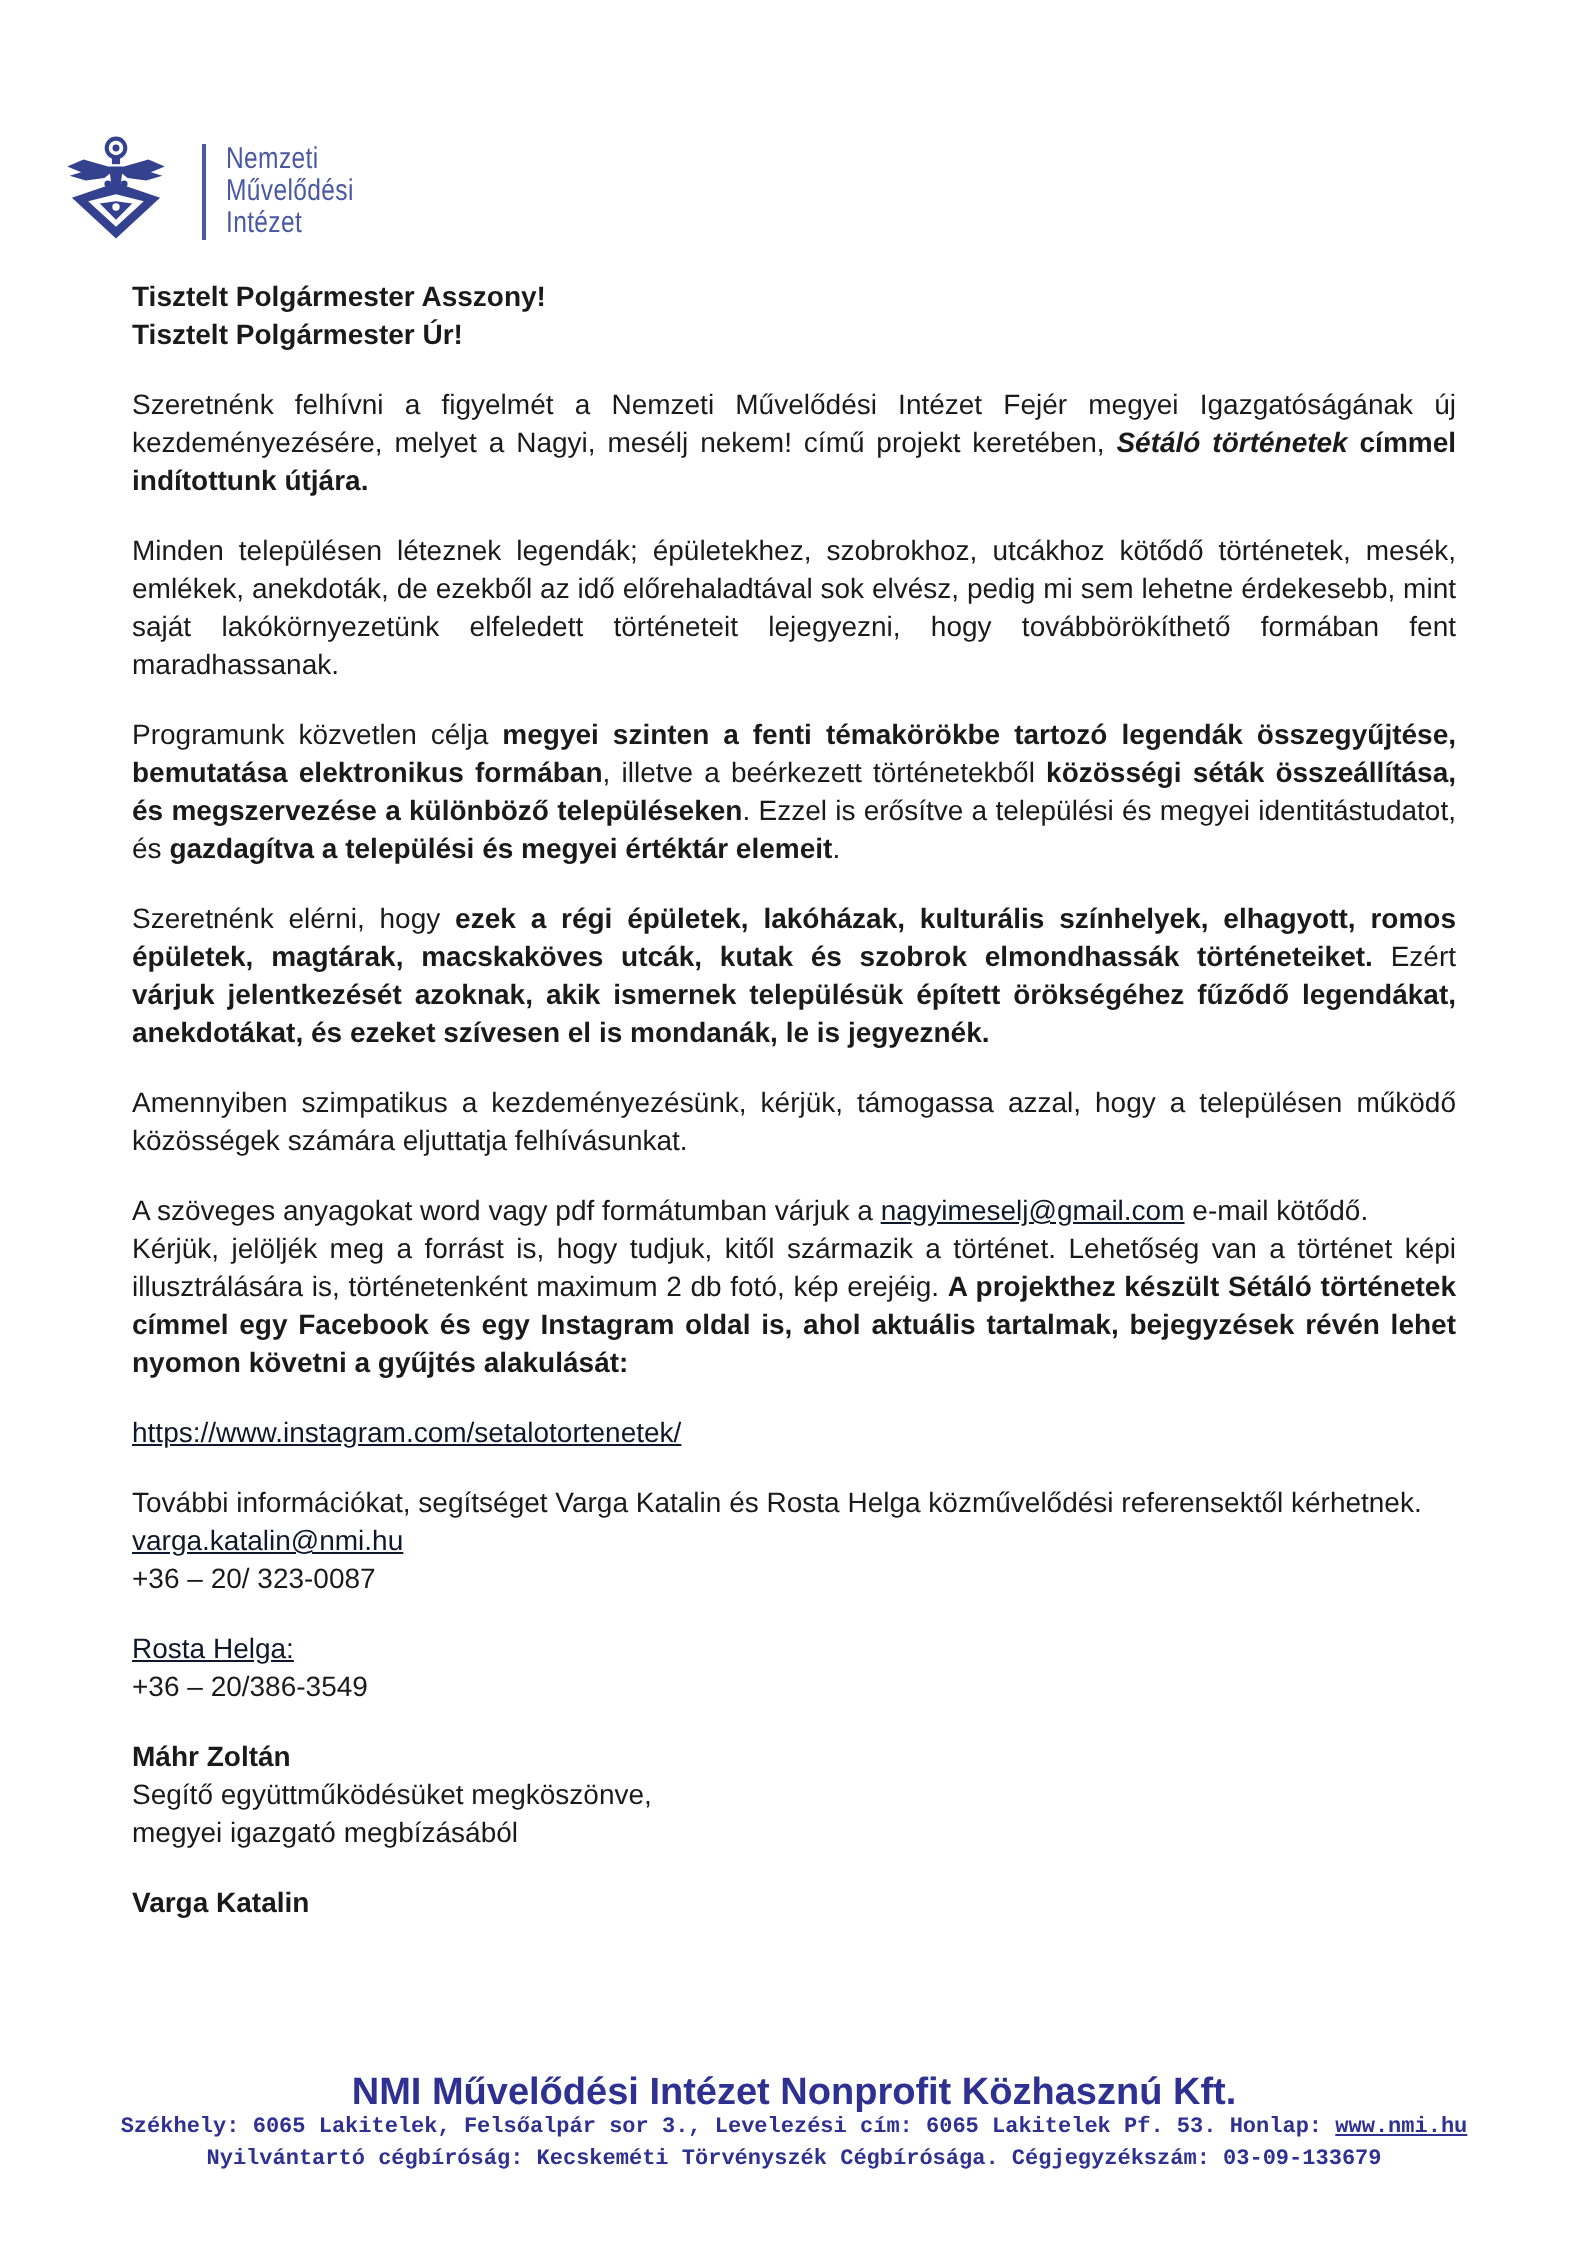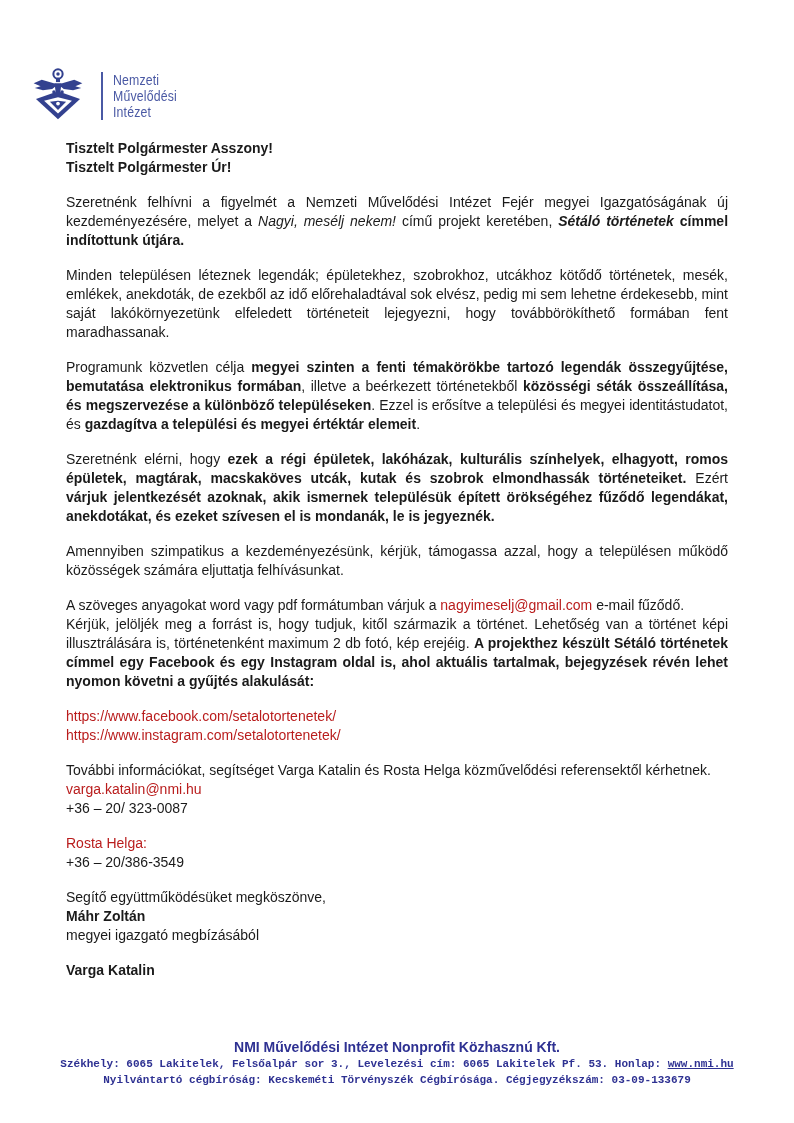--- a/index.html
+++ b/index.html
@@ -39,39 +39,40 @@
     transform: scaleX(0.82);
     transform-origin: left center;
     letter-spacing: 0.2px;
   }
 
   
   .para { margin-bottom: 16px; text-align: justify; }
   .para.nj { text-align: left; }
   .tight { margin-bottom: 0; }
   .b  { font-weight: bold; }
-  .i  { font-style: italic; }
+  .i  { }
   .bi { font-weight: bold; font-style: italic; }
   .ul { text-decoration: underline; }
   a.link, .link {
-    color: #b91c1c;
+    color: #0f172a;
+    text-decoration: underline;
     cursor: pointer;
   }
   .line { display: block; }
 
   
   .footer {
     position: absolute;
     left: 0; right: 0;
     top: 1033px;
     text-align: center;
     color: #2e3192;
     font-weight: bold;
   }
-  .footer .f1 { font-size: 14px; line-height: 18px; }
+  .footer .f1 { font-size: 19px; line-height: 18px; }
   .footer .f2, .footer .f3 { font-size: 11px; line-height: 16px; font-family: Liberation Mono, monospace; }
   .footer a.flink { color: #2e3192; text-decoration: underline; cursor: pointer; }
 </style>
 </head>
 <body>
 
 <div class="page">
 
   <div class="logo-block">
     <svg class="logo-emblem" viewBox="0 0 100 100" xmlns="http://www.w3.org/2000/svg" aria-hidden="true">
@@ -112,43 +113,42 @@
     <p class="para"><span>Szeretnénk felhívni a figyelmét a Nemzeti Művelődési Intézet Fejér megyei Igazgatóságának új kezdeményezésére, melyet a </span><span class="i">Nagyi, mesélj nekem!</span><span> című projekt keretében, </span><span class="bi">Sétáló történetek</span><span class="b"> címmel indítottunk útjára.</span></p>
 
     <p class="para">Minden településen léteznek legendák; épületekhez, szobrokhoz, utcákhoz kötődő történetek, mesék, emlékek, anekdoták, de ezekből az idő előrehaladtával sok elvész, pedig mi sem lehetne érdekesebb, mint saját lakókörnyezetünk elfeledett történeteit lejegyezni, hogy továbbörökíthető formában fent maradhassanak.</p>
 
     <p class="para"><span>Programunk közvetlen célja </span><span class="b">megyei szinten a fenti témakörökbe tartozó legendák összegyűjtése, bemutatása elektronikus formában</span><span>, illetve a beérkezett történetekből </span><span class="b">közösségi séták összeállítása, és megszervezése a különböző településeken</span><span>. Ezzel is erősítve a települési és megyei identitástudatot, és </span><span class="b">gazdagítva a települési és megyei értéktár elemeit</span><span>.</span></p>
 
     <p class="para"><span>Szeretnénk elérni, hogy </span><span class="b">ezek a régi épületek, lakóházak, kulturális színhelyek, elhagyott, romos épületek, magtárak, macskaköves utcák, kutak és szobrok elmondhassák történeteiket.</span><span> Ezért </span><span class="b">várjuk jelentkezését azoknak, akik ismernek településük épített örökségéhez fűződő legendákat, anekdotákat, és ezeket szívesen el is mondanák, le is jegyeznék.</span></p>
 
     <p class="para">Amennyiben szimpatikus a kezdeményezésünk, kérjük, támogassa azzal, hogy a településen működő közösségek számára eljuttatja felhívásunkat.</p>
 
-    <p class="para nj tight"><span>A szöveges anyagokat word vagy pdf formátumban várjuk a </span><a class="link">nagyimeselj@gmail.com</a><span> e-mail fűződő.</span></p>
+    <p class="para nj tight"><span>A szöveges anyagokat word vagy pdf formátumban várjuk a </span><a class="link">nagyimeselj@gmail.com</a><span> e-mail kötődő.</span></p>
 
     <p class="para"><span>Kérjük, jelöljék meg a forrást is, hogy tudjuk, kitől származik a történet. Lehetőség van a történet képi illusztrálására is, történetenként maximum 2 db fotó, kép erejéig. </span><span class="b">A projekthez készült Sétáló történetek címmel egy Facebook és egy Instagram oldal is, ahol aktuális tartalmak, bejegyzések révén lehet nyomon követni a gyűjtés alakulását:</span></p>
 
     <div class="para nj">
-      <a class="line link">https://www.facebook.com/setalotortenetek/</a>
       <a class="line link">https://www.instagram.com/setalotortenetek/</a>
     </div>
 
     <div class="para nj tight">
       <span class="line">További információkat, segítséget Varga Katalin és Rosta Helga közművelődési referensektől kérhetnek.</span>
       <a class="line link">varga.katalin@nmi.hu</a>
       <span class="line">+36 – 20/ 323-0087</span>
     </div>
     <div style="height:16px"></div>
     <div class="para nj">
       <a class="line link">Rosta Helga:</a>
       <span class="line">+36 – 20/386-3549</span>
     </div>
 
     <div class="para nj">
+      <span class="line b">Máhr Zoltán</span>
       <span class="line">Segítő együttműködésüket megköszönve,</span>
-      <span class="line b">Máhr Zoltán</span>
       <span class="line">megyei igazgató megbízásából</span>
     </div>
     <div class="para nj">
       <span class="line b">Varga Katalin</span>
     </div>
 
   </div>
 
   <div class="footer">
     <div class="f1">NMI Művelődési Intézet Nonprofit Közhasznú Kft.</div>

